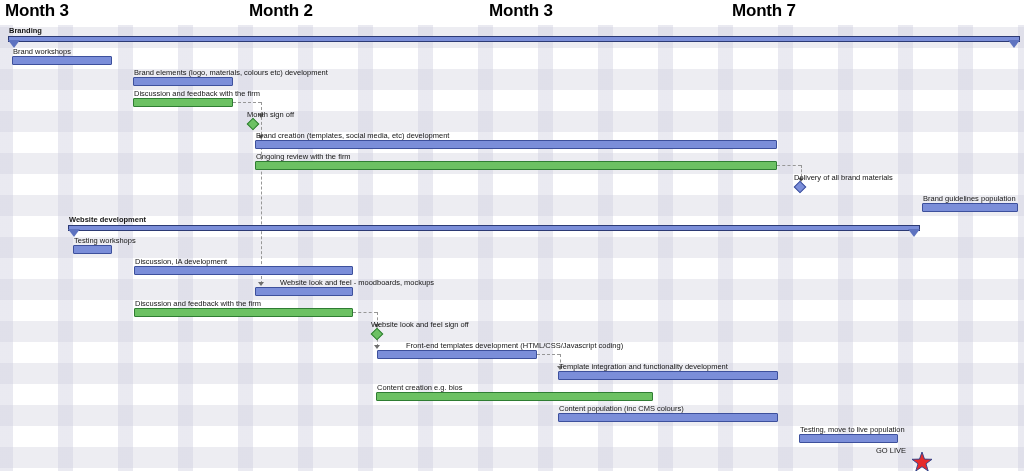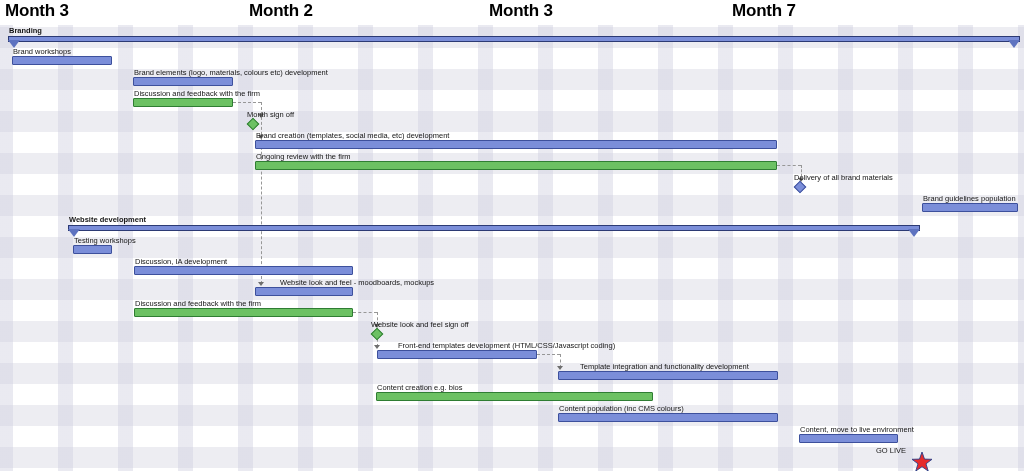--- a/index.html
+++ b/index.html
@@ -99,28 +99,28 @@
       <div class="task-label" style="left: 74px; top: 237px;">Testing workshops</div>
       <div class="bar blue" style="left: 73px; top: 245px; width: 39px;"></div>
       <div class="task-label" style="left: 135px; top: 258px;">Discussion, IA development</div>
       <div class="bar blue" style="left: 134px; top: 266px; width: 219px;"></div>
       <div class="task-label" style="left: 256px; top: 279px; margin-left: 24px;">Website look and feel - moodboards, mockups</div>
       <div class="bar blue" style="left: 255px; top: 287px; width: 98px;"></div>
       <div class="task-label" style="left: 135px; top: 300px;">Discussion and feedback with the firm</div>
       <div class="bar green" style="left: 134px; top: 308px; width: 219px;"></div>
       <div class="task-label" style="left: 371px; top: 321px;">Website look and feel sign off</div>
       <div class="diamond green" style="left: 377px; top: 334px;"></div>
-      <div class="task-label" style="left: 370px; top: 342px; padding-left: 28px;">Front-end templates development (HTML/CSS/Javascript coding)</div>
+      <div class="task-label" style="left: 378px; top: 342px; padding-left: 28px;">Front-end templates development (HTML/CSS/Javascript coding)</div>
       <div class="bar blue" style="left: 377px; top: 350px; width: 160px;"></div>
-      <div class="task-label" style="left: 559px; top: 363px; margin-left: 21px;">Template integration and functionality development</div>
+      <div class="task-label" style="left: 559px; top: 363px;">Template integration and functionality development</div>
       <div class="bar blue" style="left: 558px; top: 371px; width: 220px;"></div>
       <div class="task-label" style="left: 377px; top: 384px; text-align: center;">Content creation e.g. bios</div>
       <div class="bar green" style="left: 376px; top: 392px; width: 277px;"></div>
       <div class="task-label" style="left: 559px; top: 405px;">Content population (inc CMS colours)</div>
       <div class="bar blue" style="left: 558px; top: 413px; width: 220px;"></div>
-      <div class="task-label" style="left: 800px; top: 426px;">Content, move to live environment</div>
+      <div class="task-label" style="left: 800px; top: 426px;">Testing, move to live population</div>
       <div class="bar blue" style="left: 799px; top: 434px; width: 99px;"></div>
       <div class="task-label" style="left: 876px; top: 447px;">GO LIVE</div>
       <div class="star" style="left: 910px; top: 450px;"><svg width="24" height="22" viewBox="0 0 24 22">
           <polygon points="12,2 14.5,9.1 22,9.3 16,13.8 18.2,21 12,16.7 5.8,21 8,13.8 2,9.3 9.5,9.1" fill="#e62b2b" stroke="#27408b" stroke-width="0.9"></polygon>
         </svg></div>
     </div>
 </div>
 
 </body></html>

